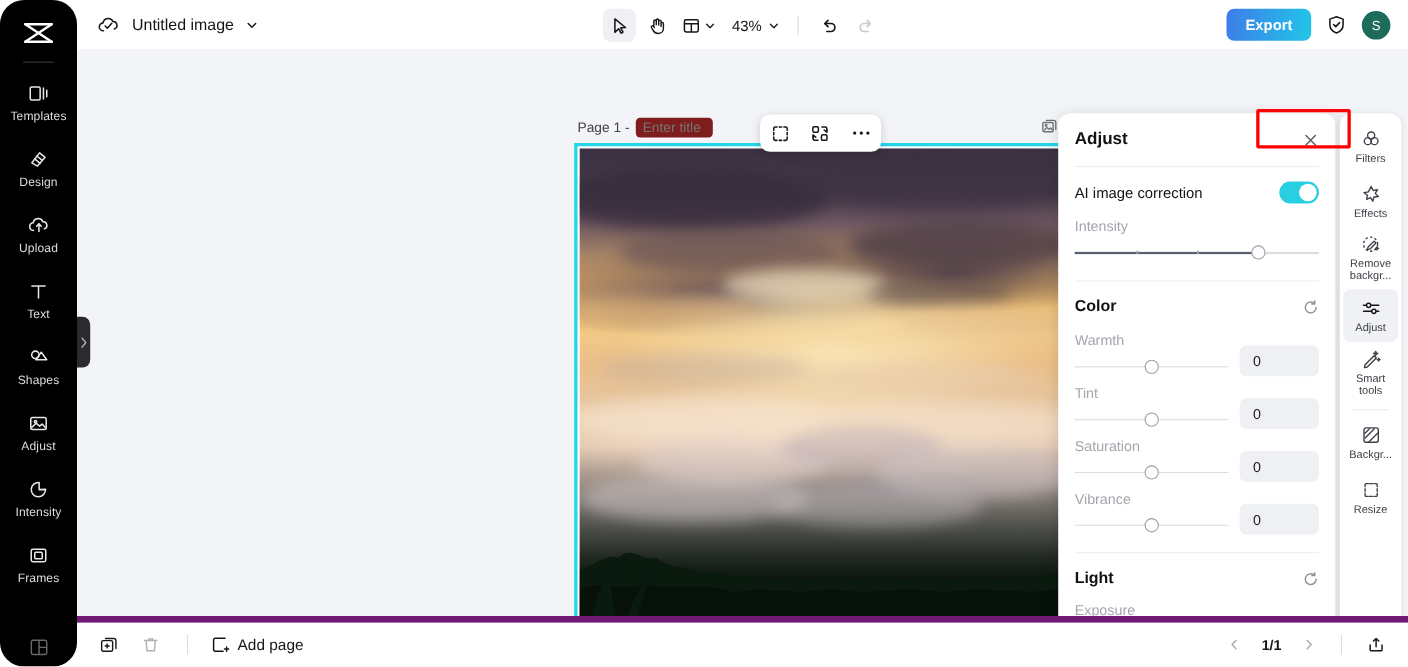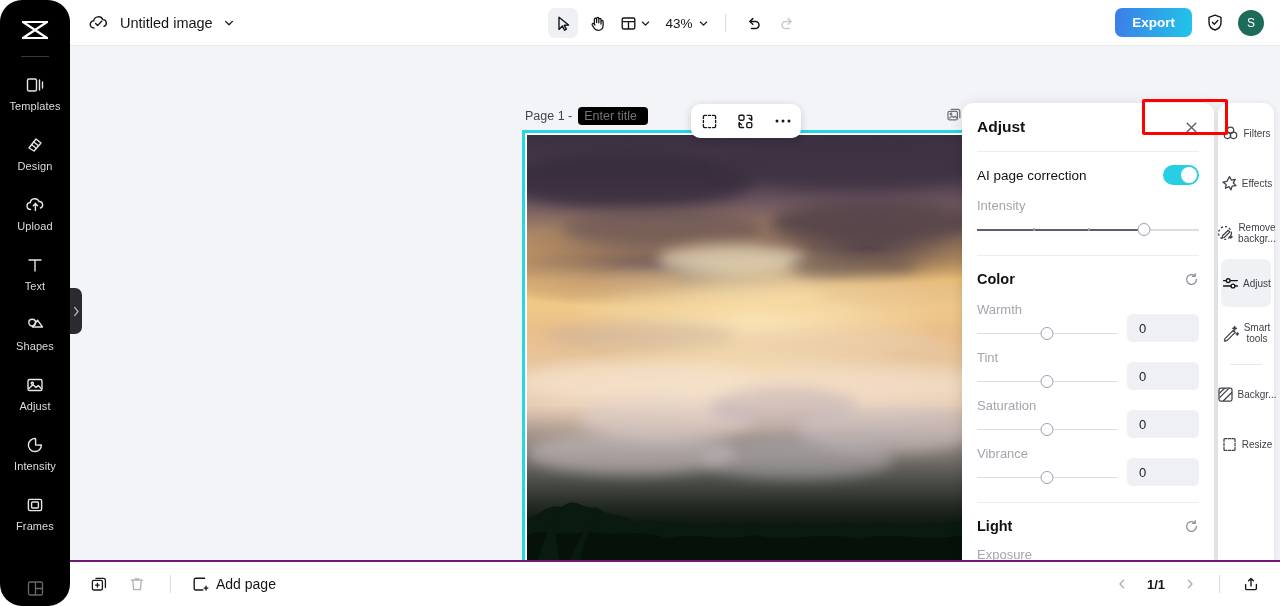--- a/index.html
+++ b/index.html
@@ -105,21 +105,21 @@
     flex: 1; position: relative;
     background: #f3f4f7;
     overflow: hidden;
   }
   .page-label {
     position: absolute; left: 455px; top: 61px;
     display: flex; align-items: center; gap: 6px;
     font-size: 12.5px; color: #44454a;
   }
   .title-input {
-    border: none; background: #000000; border-radius: 4px;
+    border: none; background: #7f1d1d; border-radius: 4px;
     font-family: "Liberation Sans", sans-serif;
     font-size: 12.5px; color: #9a9ba2; padding: 2px 6px; width: 70px; outline: none;
   }
   .dup-canvas-icon {
     position: absolute; left: 876px; top: 61px; cursor: pointer;
   }
   .float-toolbar {
     position: absolute; left: 621px; top: 58px;
     width: 110px; height: 34px;
     background: #ffffff; border-radius: 9px;
@@ -226,34 +226,34 @@
     position: absolute; right: 6px; top: 57px;
     width: 56px; height: 467px;
     background: #ffffff; border-radius: 11px;
     box-shadow: 0 1px 7px rgba(0,0,0,.09);
     z-index: 9;
     padding: 6px 0;
     display: flex; flex-direction: column; align-items: center;
   }
   .rr-item {
     width: 50px; min-height: 48px; border-radius: 7px;
-    display: flex; flex-direction: row; align-items: center; justify-content: center;
+    display: flex; flex-direction: column; align-items: center; justify-content: center;
     gap: 3px; cursor: pointer; margin-bottom: 2px; padding: 4px 0;
     position: relative;
   }
   .rr-item.sel { background: #f0f1f4; }
   .rr-item .lbl {
     font-size: 10px; line-height: 11px; color: #3f4148; text-align: center;
   }
   .rr-div { width: 32px; height: 1px; background: #e9e9ec; margin: 5px 0; }
 
   
   .bottombar {
     height: 46px; flex: 0 0 46px; background: #fff;
-    border-top: 2px solid #701a75;
+    border-top: 6px solid #701a75;
     display: flex; align-items: center; padding: 0 16px;
     position: relative; z-index: 10;
   }
   .bb-left { display: flex; align-items: center; gap: 12px; }
   .bb-btn { width: 26px; height: 26px; display: flex; align-items: center; justify-content: center; cursor: pointer; }
   .bb-btn.dim { opacity: .33; }
   .addpage { display: flex; align-items: center; gap: 7px; cursor: pointer; font-size: 14px; color: #16161a; }
   .bb-right { margin-left: auto; display: flex; align-items: center; gap: 10px; font-weight: bold; }
   .pagenum { font-size: 13px; color: #16161a; min-width: 26px; text-align: center; }
   .navchev { width: 22px; height: 22px; display: flex; align-items: center; justify-content: center; cursor: pointer; }
@@ -540,21 +540,21 @@
           <span>
             <svg width="15" height="15" viewBox="0 0 15 15" fill="none" stroke="#5b5d66" stroke-width="1.35">
               <path d="M3.2 3.2 L11.8 11.8 M11.8 3.2 L3.2 11.8" stroke-linecap="round"></path>
             </svg>
           </span>
         </div>
         <div class="hr"></div>
 
         <div class="panel-body">
           <div class="row-toggle">
-            <span class="row-label">AI page correction</span>
+            <span class="row-label">AI image correction</span>
             <div class="toggle">
               <div class="knob"></div>
             </div>
           </div>
 
           <div>
             <div class="slider-label">Intensity</div>
             <div class="slider-wrap">
               <div class="track"></div>
               <div class="track-fill" style="width:75%"></div>

